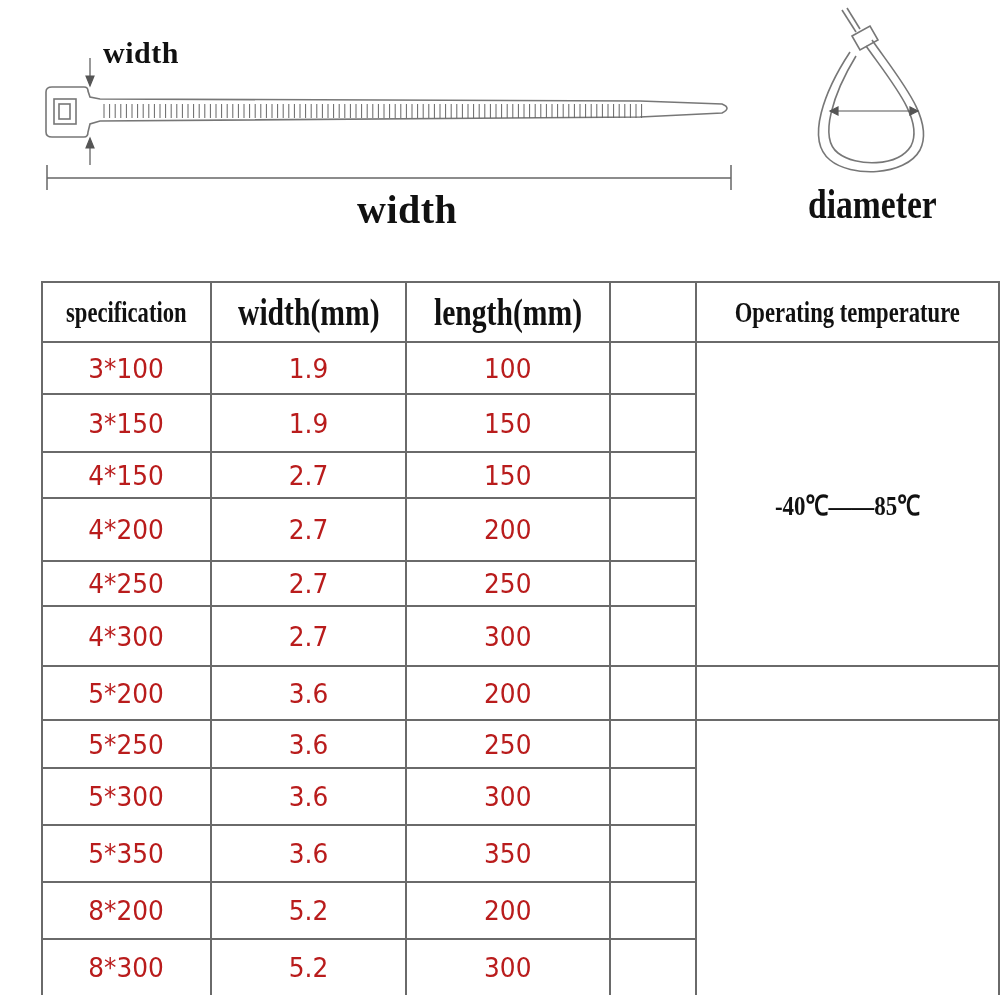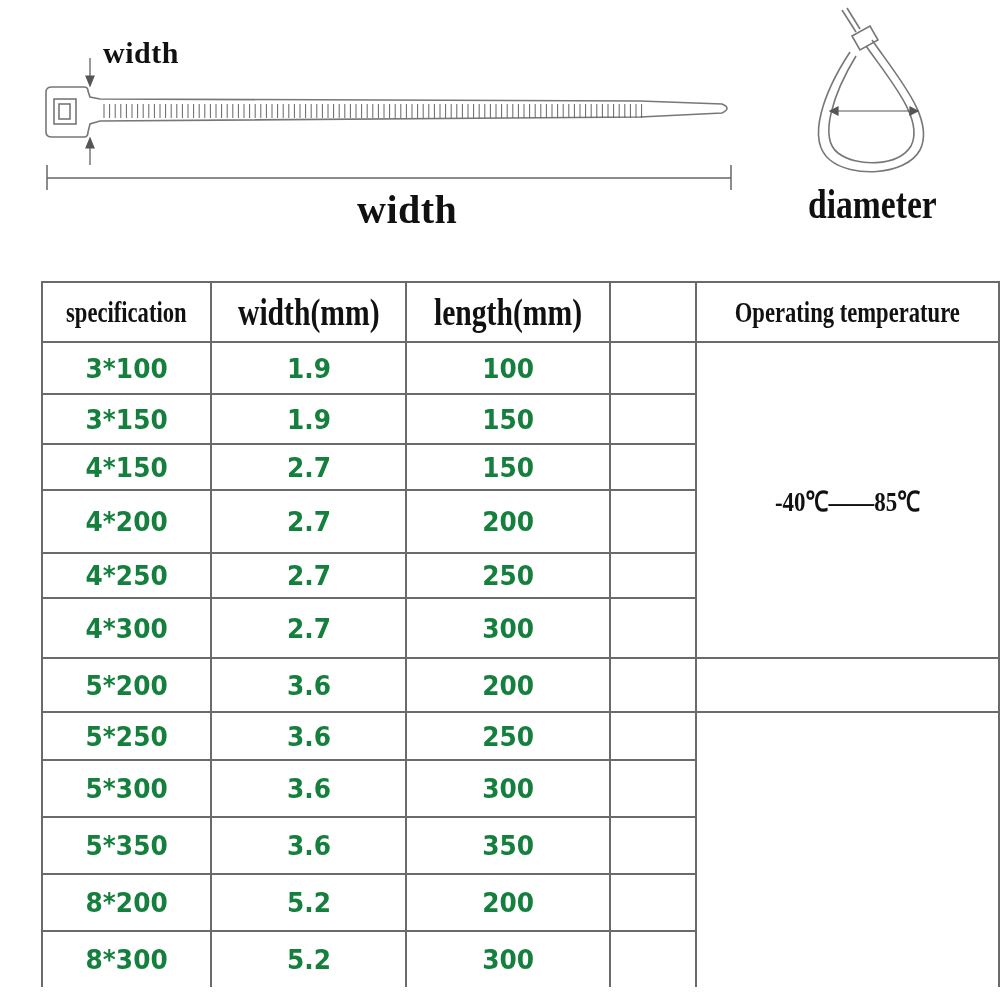--- a/index.html
+++ b/index.html
@@ -4,21 +4,21 @@
 <style>
   html, body { margin: 0; padding: 0; background: #ffffff; }
   body { width: 1000px; height: 1000px; position: relative; overflow: hidden; font-family: "Liberation Serif", serif; }
   .abs { position: absolute; }
   .label-bold { font-family: "Liberation Serif", serif; font-weight: bold; color: #111; }
   #diagram-svg { position: absolute; left: 0; top: 0; }
   table.spec { position: absolute; left: 41px; top: 281px; border-collapse: collapse; table-layout: fixed; }
   table.spec td, table.spec th { border: 2px solid #6a6a6a; padding: 6px; text-align: center; vertical-align: middle; }
   table.spec th { font-family: "Liberation Serif", serif; font-weight: bold; color: #111; transform-origin: center; }
   th .cond { display: inline-block; transform: scaleX(0.78); white-space: nowrap; }
-  td.val { font-family: "DejaVu Sans", sans-serif; font-weight: bold; color: #15803d; font-size: 27px; }
+  td.val { font-family: "DejaVu Sans", sans-serif; font-weight: normal; color: #b91c1c; font-size: 27px; }
   td.val span { display: inline-block; transform: scaleX(0.92); }
   .temp { font-family: "Liberation Serif", serif; font-weight: bold; font-size: 28px; color: #111; display: inline-block; transform: scaleX(0.82); white-space: nowrap; }
 </style>
 </head>
 <body>
 
 <svg id="diagram-svg" width="1000" height="270" viewBox="0 0 1000 270">
 
   <g fill="none" stroke="#777" stroke-width="1.6">
     <path d="M52,87 L84,87 Q88,87 88,91 L90,97 L100,99 L640,101 L722,104 Q732,108 722,113 L640,117 L100,121 L90,124 L88,132 Q88,137 84,137 L52,137 Q46,137 46,132 L46,92 Q46,87 52,87 Z"></path>
@@ -173,21 +173,21 @@
     <th><span class="cond"></span></th>
     <th style="font-size:29px"><span class="cond">Operating temperature</span></th>
   </tr>
   <tr style="height:52px">
     <td class="val"><span>3*100</span></td>
     <td class="val"><span>1.9</span></td>
     <td class="val"><span>100</span></td>
     <td></td>
     <td rowspan="6"><span class="temp">-40℃——85℃</span></td>
   </tr>
-  <tr style="height:50px">
+  <tr style="height:58px">
     <td class="val"><span>3*150</span></td>
     <td class="val"><span>1.9</span></td>
     <td class="val"><span>150</span></td>
     <td></td>
   </tr>
   <tr style="height:46px">
     <td class="val"><span>4*150</span></td>
     <td class="val"><span>2.7</span></td>
     <td class="val"><span>150</span></td>
     <td></td>

